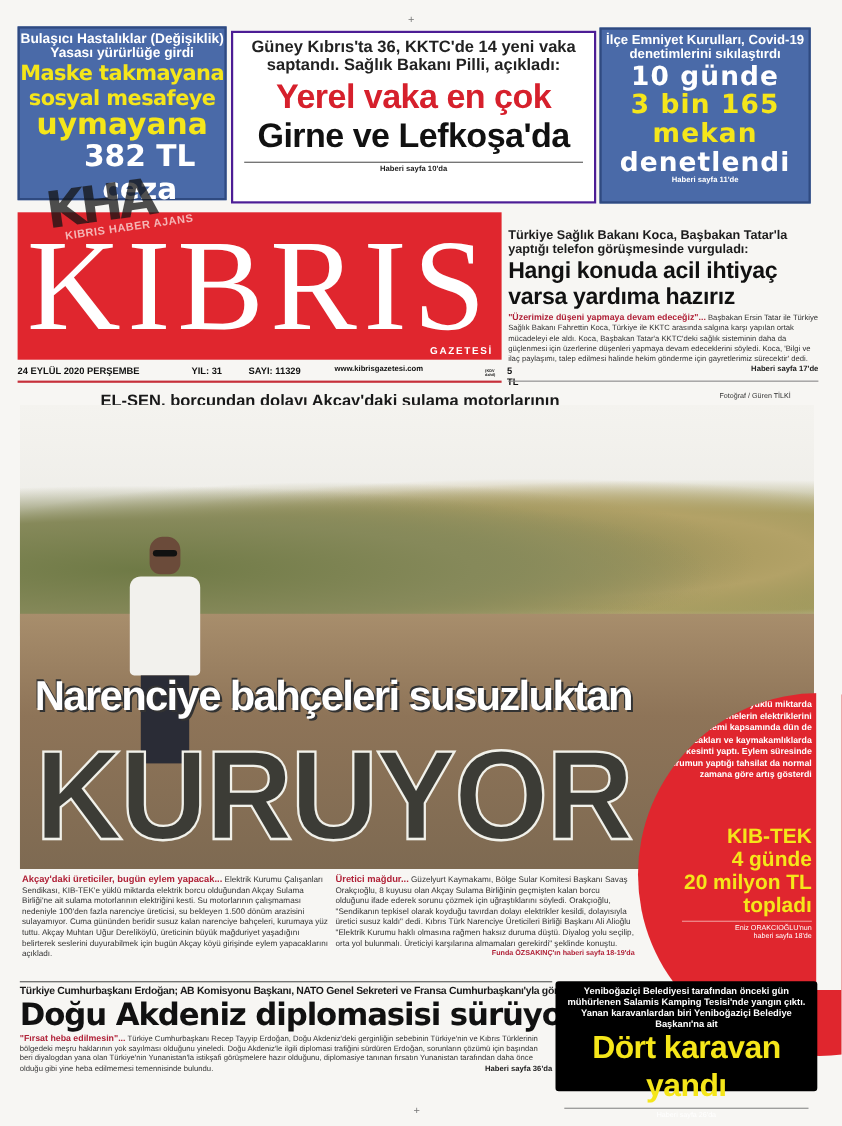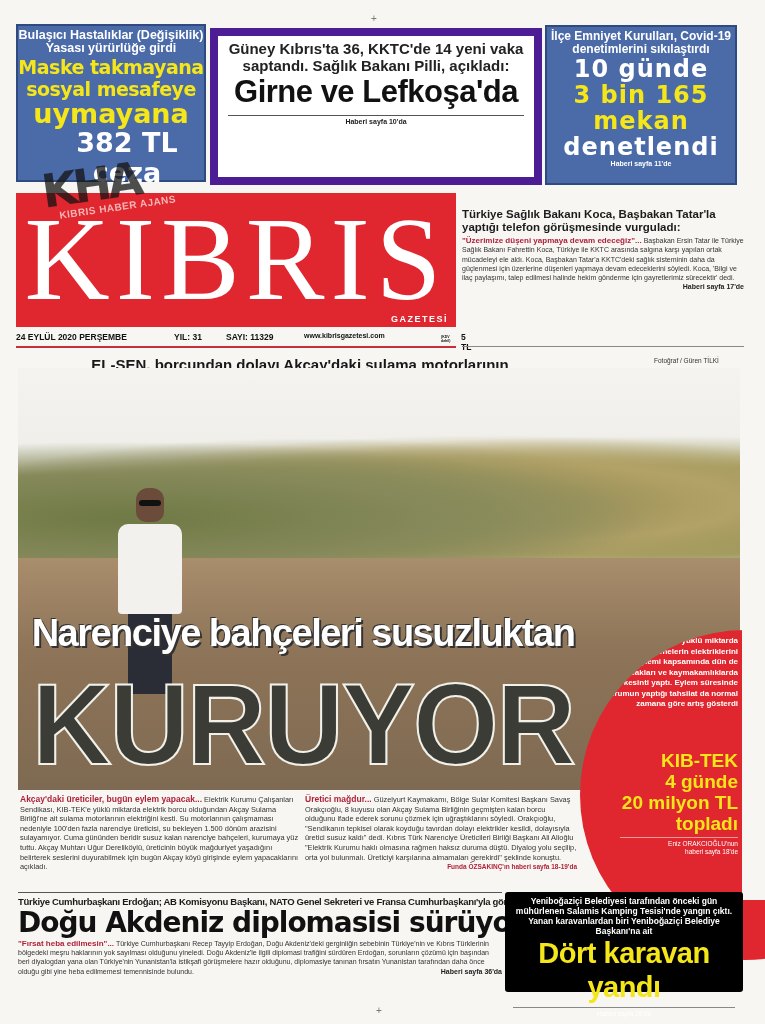--- a/index.html
+++ b/index.html
@@ -1,19 +1,19 @@
 <!DOCTYPE html>
 <html><head>
 <meta charset="utf-8">
 <style>
   html,body{margin:0;padding:0;}
   body{width:765px;height:1024px;background:#f7f6f3;position:relative;overflow:hidden;font-family:"Liberation Sans",sans-serif;color:#1d1d1d;}
   .abs{position:absolute;}
   .box-blue{background:#4a6aa8;border:2px solid #2f4a80;box-sizing:border-box;}
-  .box-white{background:#fff;border:8px solid #4c1d95;box-sizing:border-box;}
+  .box-white{background:#fff;border:2px solid #4c1d95;box-sizing:border-box;}
   .center{text-align:center;}
   .y{color:#f5e61a;}
   .w{color:#fff;}
   .r{color:#d6202c;}
   .body-txt{font-size:7.4px;line-height:9.6px;color:#333;font-family:"Liberation Sans",sans-serif;}
   .lead{color:#b02238;font-weight:bold;}
   .crosshair{position:absolute;width:9px;height:9px;color:#777;font-size:10px;line-height:9px;}
 </style>
 </head>
 <body>
@@ -32,20 +32,21 @@
     <div style="font-size:27px;line-height:28px;">uymayana</div>
   </div>
   <div class="center w" style="font-family:'DejaVu Sans',sans-serif;font-weight:bold;font-size:27px;line-height:30px;padding-left:32px;">382 TL ceza</div>
 </div>
 
 <div class="abs box-white" style="left:210px;top:28px;width:332px;height:157px;">
   <div class="center" style="font-size:15px;font-weight:bold;line-height:17px;color:#222;margin-top:4px;">
     <div>Güney Kıbrıs'ta 36, KKTC'de 14 yeni vaka</div>
     <div>saptandı. Sağlık Bakanı Pilli, açıkladı:</div>
   </div>
+  <div class="center r" style="font-size:31px;font-weight:bold;line-height:36px;margin-top:2px;letter-spacing:-0.5px;">Yerel vaka en çok</div>
   <div class="center" style="font-size:31px;font-weight:bold;line-height:36px;color:#111;letter-spacing:-0.5px;">Girne ve Lefkoşa'da</div>
   <div style="border-top:1px solid #555;margin:5px 10px 0 10px;"></div>
   <div class="center" style="font-size:7px;font-weight:bold;margin-top:2px;">Haberi sayfa 10'da</div>
 </div>
 
 <div class="abs box-blue" style="left:545px;top:25px;width:192px;height:160px;">
   <div class="center w" style="font-size:12px;font-weight:bold;line-height:13px;margin-top:3px;">
     <div>İlçe Emniyet Kurulları, Covid-19</div>
     <div>denetimlerini sıkılaştırdı</div>
   </div>
@@ -73,20 +74,24 @@
   <span class="abs" style="left:158px;">YIL: 31</span>
   <span class="abs" style="left:210px;">SAYI: 11329</span>
   <span class="abs" style="left:288px;font-size:7px;">www.kibrisgazetesi.com</span>
   <span class="abs" style="left:405px;padding-left:40px;">5 TL</span>
   <span class="abs" style="left:425px;font-size:3.5px;top:3px;">(KDV dahil)</span>
 </div>
 <div class="abs" style="left:16px;top:346px;width:440px;height:2px;background:#c6303a;"></div>
 
 <div class="abs" style="left:462px;top:208px;width:282px;">
   <div style="font-size:11.5px;font-weight:bold;line-height:12.5px;color:#1c1c1c;">Türkiye Sağlık Bakanı Koca, Başbakan Tatar'la yaptığı telefon görüşmesinde vurguladı:</div>
+  <div style="font-size:21px;font-weight:bold;line-height:23px;color:#111;margin-top:2px;letter-spacing:-0.3px;">
+    <div>Hangi konuda acil ihtiyaç</div>
+    <div>varsa yardıma hazırız</div>
+  </div>
   <div class="body-txt" style="margin-top:3px;font-size:7px;line-height:9.3px;">
     <span class="lead" style="font-size:8px;">"Üzerimize düşeni yapmaya devam edeceğiz"...</span>
     <span>Başbakan Ersin Tatar ile Türkiye Sağlık Bakanı Fahrettin Koca, Türkiye ile KKTC arasında salgına karşı yapılan ortak mücadeleyi ele aldı. Koca, Başbakan Tatar'a KKTC'deki sağlık sisteminin daha da güçlenmesi için üzerlerine düşenleri yapmaya devam edeceklerini söyledi. Koca, 'Bilgi ve ilaç paylaşımı, talep edilmesi halinde hekim gönderme için gayretlerimiz sürecektir' dedi.</span>
     <span style="float:right;font-weight:bold;color:#222;">Haberi sayfa 17'de</span>
   </div>
 </div>
 <div class="abs" style="left:462px;top:346px;width:282px;height:1px;background:#888;"></div>
 
 <div class="abs center" style="left:30px;top:356px;width:540px;font-size:15px;font-weight:bold;line-height:17px;color:#181818;">
   <div>EL-SEN, borcundan dolayı Akçay'daki sulama motorlarının</div>

